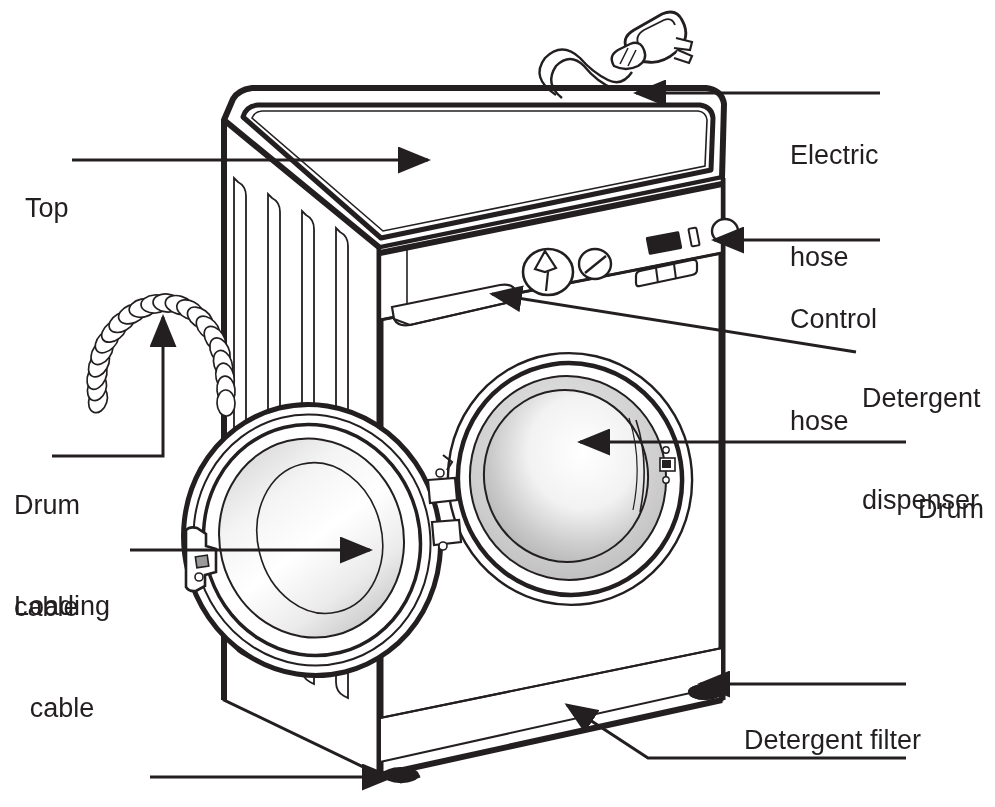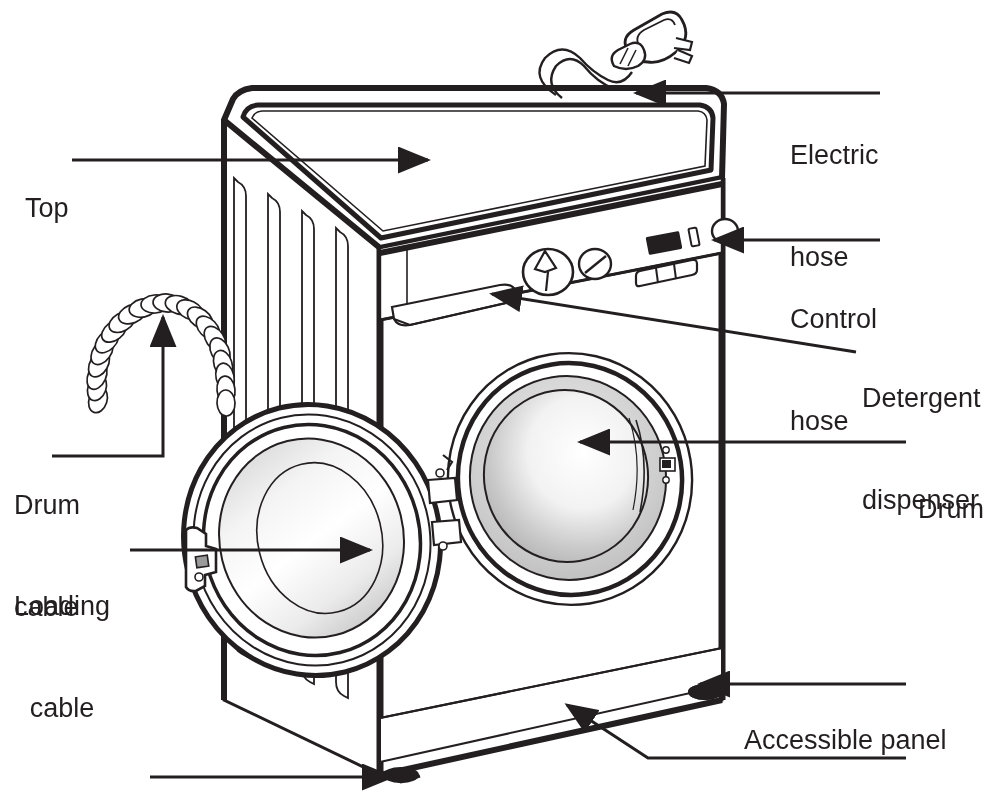--- a/index.html
+++ b/index.html
@@ -266,21 +266,21 @@
   <div class="callout-label align-left" style="left:918px; top:424px;">
     <div>Drum</div>
   </div>
 
   <div class="callout-label align-left" style="left:862px; top:313px;">
     <div>Detergent</div>
     <div>dispenser</div>
   </div>
 
   <div class="callout-label align-right" style="left:744px; top:655px; width:237px;">
-    <div>Accessible panel</div>
+    <div>Detergent filter</div>
     
   </div>
 
   <div class="callout-label align-left" style="left:916px; top:735px;">
     <div>Plinth</div>
   </div>
 
   <div class="callout-label align-left" style="left:14px; top:420px;">
     <div>Drum</div>
     <div>cable</div>

